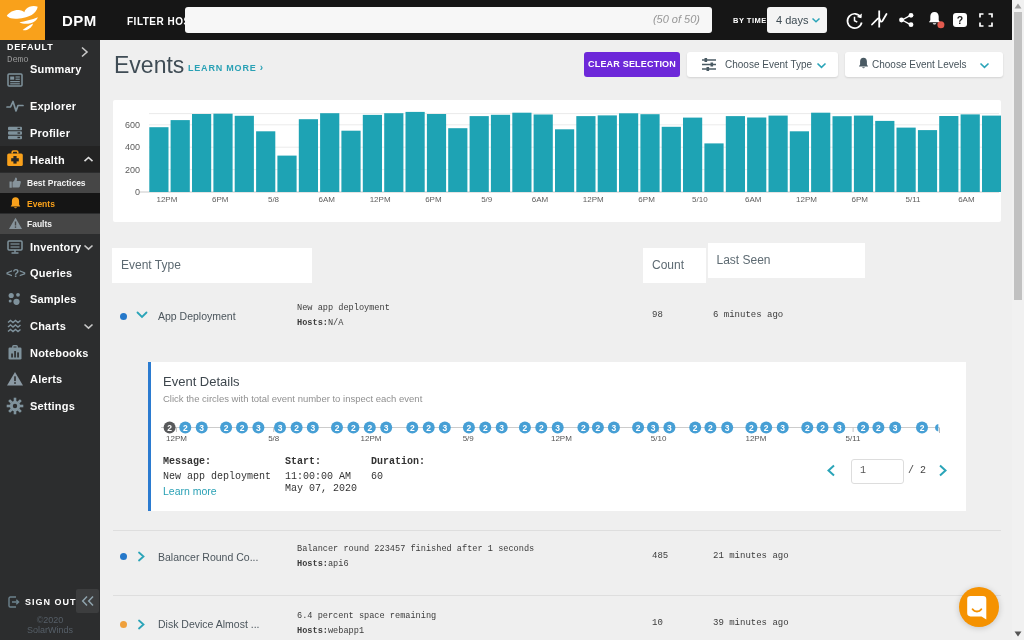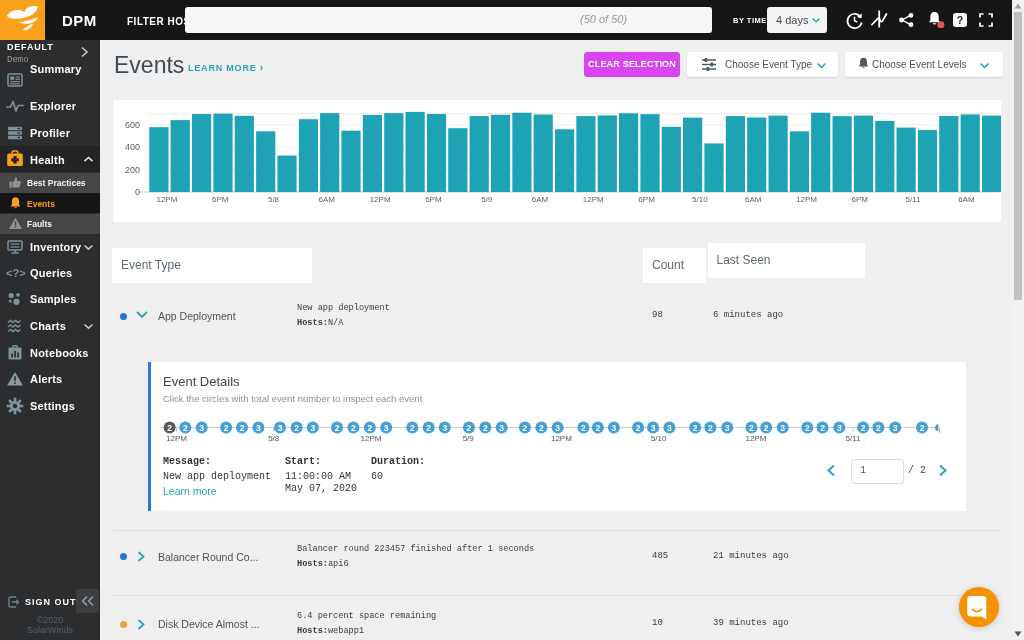--- a/index.html
+++ b/index.html
@@ -18,21 +18,21 @@
 <div class="abs" style="left:0;top:0;width:1012px;height:40px;background:#161616"></div>
 <div class="abs" style="left:0;top:0;width:45px;height:40px;background:#f9a11b"></div>
 <svg class="abs" style="left:0;top:0" width="45" height="40" viewBox="0 0 45 40">
 <path d="M6.8,15.8 C9.5,11.8 15,9.4 20,10.2 C21.8,10.5 23.3,11.2 24.3,12.2 C24.9,9.9 26.8,7.8 29.5,6.8 C32.3,5.8 35.6,5.9 37.7,6.8 C37.3,9.9 35,13 31.7,14.9 C26,18.1 15.6,19.5 10.8,18.2 C8.9,17.6 7.5,16.8 6.8,15.8 Z" fill="#fff"></path>
 <path d="M19.5,22.3 C24.8,21.4 31.8,19.6 37.9,17.3 C37.2,19.9 34.5,22.1 30.6,23.2 C26.5,24.3 22.3,24 19.5,22.3 Z" fill="#fff"></path>
 <path d="M22.7,30 C24.9,27.8 28.9,25.2 33.1,23.4 C32.4,26.1 30.1,28.6 26.9,29.9 C25.4,30.5 23.8,30.5 22.7,30 Z" fill="#fff"></path>
 </svg>
 <div class="abs" style="left:62px;top:12px;font-size:15px;font-weight:bold;color:#fff;letter-spacing:.5px">DPM</div>
 <div class="abs" style="left:127px;top:16px;font-size:10px;font-weight:bold;color:#fff;letter-spacing:.5px">FILTER HOSTS</div>
 <div class="abs" style="left:185px;top:7px;width:527px;height:26px;background:#f7f7f7;border-radius:3px"></div>
-<div class="abs" style="left:580px;top:13px;width:120px;font-size:11px;font-style:italic;color:#979797">(50 of 50)</div>
+<div class="abs" style="left:580px;top:13px;width:120px;text-align:right;font-size:11px;font-style:italic;color:#979797">(50 of 50)</div>
 <div class="abs" style="left:733px;top:16px;font-size:7.5px;font-weight:bold;color:#fff;letter-spacing:.5px">BY TIME</div>
 <div class="abs" style="left:767px;top:7px;width:60px;height:26px;background:#f4f4f4;border-radius:3px"></div>
 <div class="abs" style="left:776px;top:14px;font-size:11px;color:#3d4a52">4 days</div>
 <svg class="abs" style="left:811px;top:17px" width="10" height="7">
       <path d="M1.5,1.5 L5,4.8 L8.5,1.5" fill="none" stroke="#2aa4b8" stroke-width="1.5"></path>
     </svg>
 <svg class="abs" style="left:845px;top:11px" width="19" height="19">
       <path d="M15.8,6.2 A7.2,7.2 0 1 0 16.7,11.5" fill="none" stroke="#fff" stroke-width="1.7"></path>
       <path d="M16.9,2.6 L16.4,7.3 L11.9,6.1 Z" fill="#fff"></path>
       <path d="M9.5,5.8 V9.7 L12.3,11.2" fill="none" stroke="#fff" stroke-width="1.5"></path>
@@ -193,21 +193,21 @@
 <svg class="abs" style="left:81px;top:595px" width="14" height="12">
       <g fill="none" stroke="#8fa3ad" stroke-width="1.5">
         <path d="M6,1.5 L1.7,6 L6,10.5"></path>
         <path d="M12,1.5 L7.7,6 L12,10.5"></path>
       </g>
     </svg>
 <div class="abs" style="left:0px;top:615px;width:100px;text-align:center;font-size:9px;color:#565f68">©2020<br>SolarWinds</div>
 
 <div class="abs" style="left:114px;top:52px;font-size:23px;font-weight:400;color:#3f4c55;line-height:26px">Events</div>
 <div class="abs" style="left:188px;top:62px;font-size:9px;font-weight:bold;color:#2aa1b5;letter-spacing:.8px">LEARN MORE <span style="font-size:10px">›</span></div>
-<div class="abs" style="left:584px;top:52px;width:96px;height:25px;background:#d946ef;border-radius:3px;text-align:center;font-size:9px;font-weight:bold;color:#fff;letter-spacing:.2px;line-height:25px;white-space:nowrap">CLEAR SELECTION</div>
+<div class="abs" style="left:584px;top:52px;width:96px;height:25px;background:#6d28d9;border-radius:3px;text-align:center;font-size:9px;font-weight:bold;color:#fff;letter-spacing:.2px;line-height:25px;white-space:nowrap">CLEAR SELECTION</div>
 <div class="abs" style="left:687px;top:52px;width:151px;height:25px;background:#fff;border-radius:3px;box-shadow:0 1px 2px rgba(0,0,0,0.12)"></div>
 <svg class="abs" style="left:701px;top:57px" width="16" height="15">
       <g stroke="#4a5a63" stroke-width="1.5">
         <line x1="1" y1="3" x2="15" y2="3"></line>
         <line x1="1" y1="7.5" x2="15" y2="7.5"></line>
         <line x1="1" y1="12" x2="15" y2="12"></line>
       </g>
       <g fill="#4a5a63">
         <rect x="3.5" y="1" width="2.6" height="4"></rect>
         <rect x="9.5" y="5.5" width="2.6" height="4"></rect>

